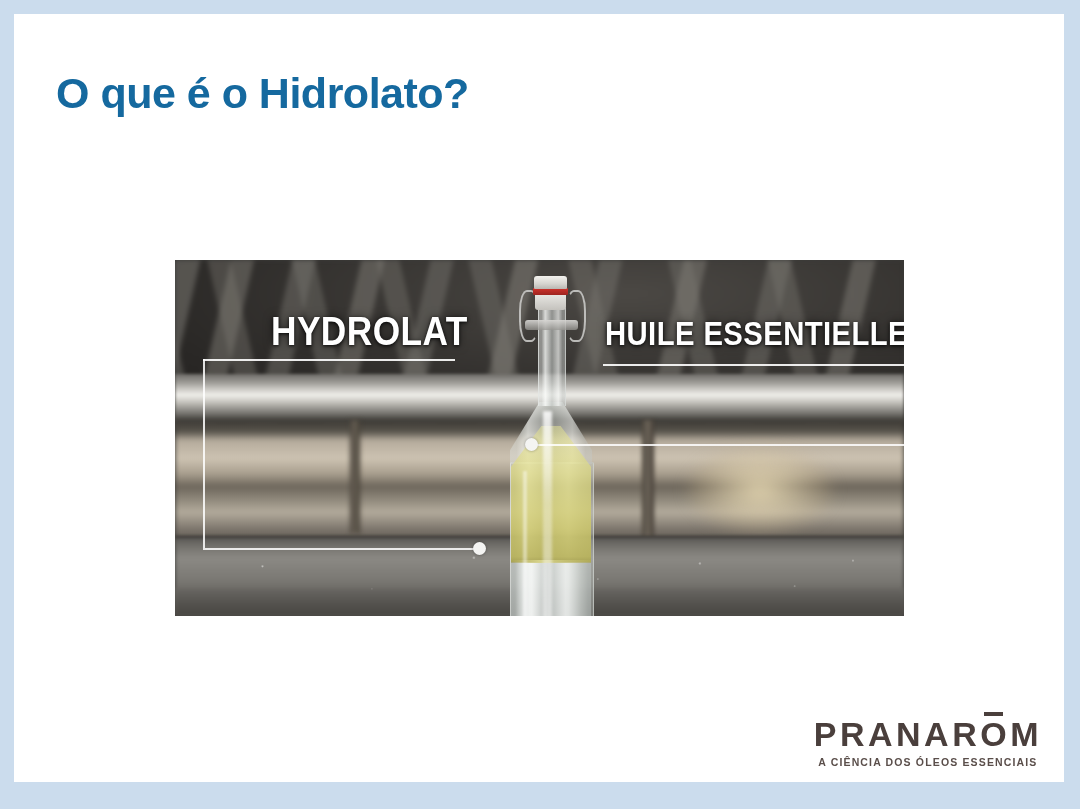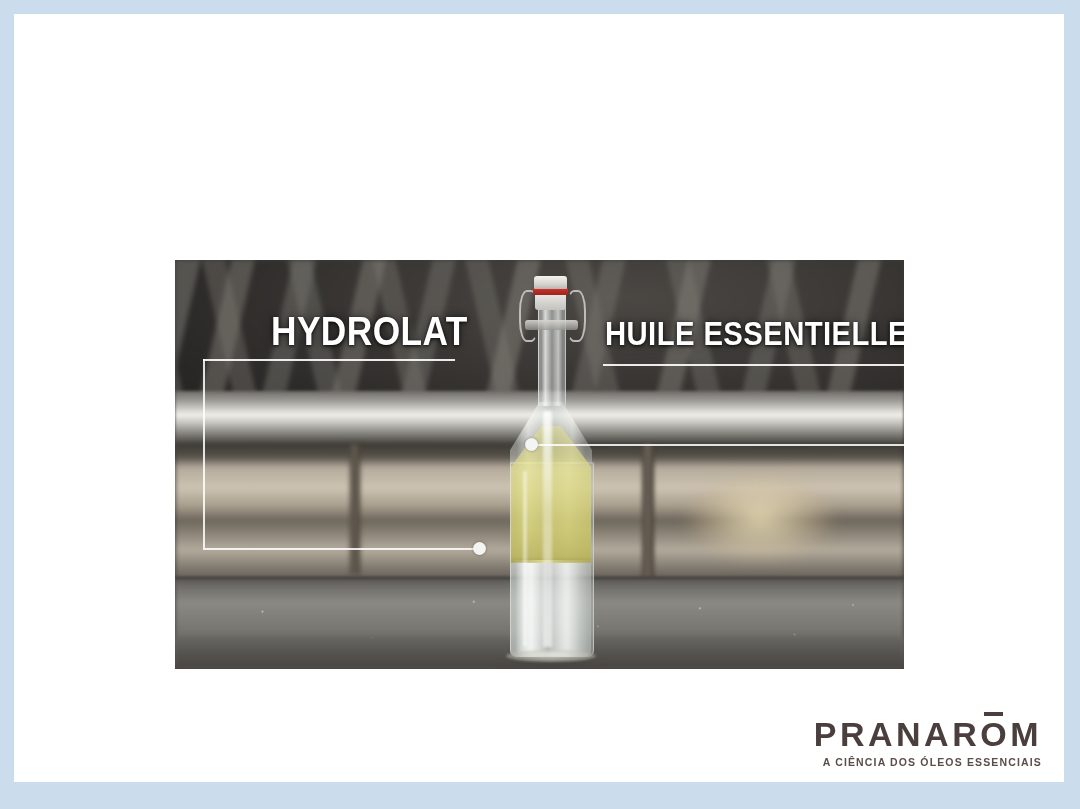--- a/index.html
+++ b/index.html
@@ -50,21 +50,21 @@
     color: #141414;
     white-space: nowrap;
   }
 
   
   #photo {
     position: absolute;
     left: 161px;
     top: 246px;
     width: 729px;
-    height: 409px;
+    height: 356px;
     overflow: hidden;
     background: #3a3a38;
   }
 
   
   .bg-layer {
     position: absolute;
     left: 0; top: 0; right: 0; bottom: 0;
   }
   .bg-dark-ceiling {
@@ -380,21 +380,21 @@
     box-shadow: 0 0 3px rgba(0,0,0,.35);
   }
   #dot-hydrolat { left: 298px; top: 282px; }
   #dot-huile    { left: 350px; top: 178px; }
 
   
   #logo {
     position: absolute;
     right: 22px;
     bottom: 14px;
-    text-align: right;
+    text-align: center;
     color: #4a3f3c;
   }
   #logo-word {
     font-size: 34px;
     font-weight: bold;
     letter-spacing: 3.5px;
     line-height: 1;
     color: #4a3f3c;
     position: relative;
   }
@@ -415,20 +415,21 @@
     white-space: nowrap;
   }
 </style>
 </head>
 <body>
 
 <div id="slide">
 
   <div id="canvas">
 
+    <h1 id="page-title">O que é o Hidrolato?</h1>
 
 
     <div id="photo">
 
       <div class="bg-layer bg-dark-ceiling"></div>
       <div class="bg-layer bg-pipe"></div>
       <div class="bg-layer bg-shelf"></div>
       <div class="bg-shelf-post2"></div>
       <div class="bg-shelf-post"></div>
       <div class="bg-glow"></div>

